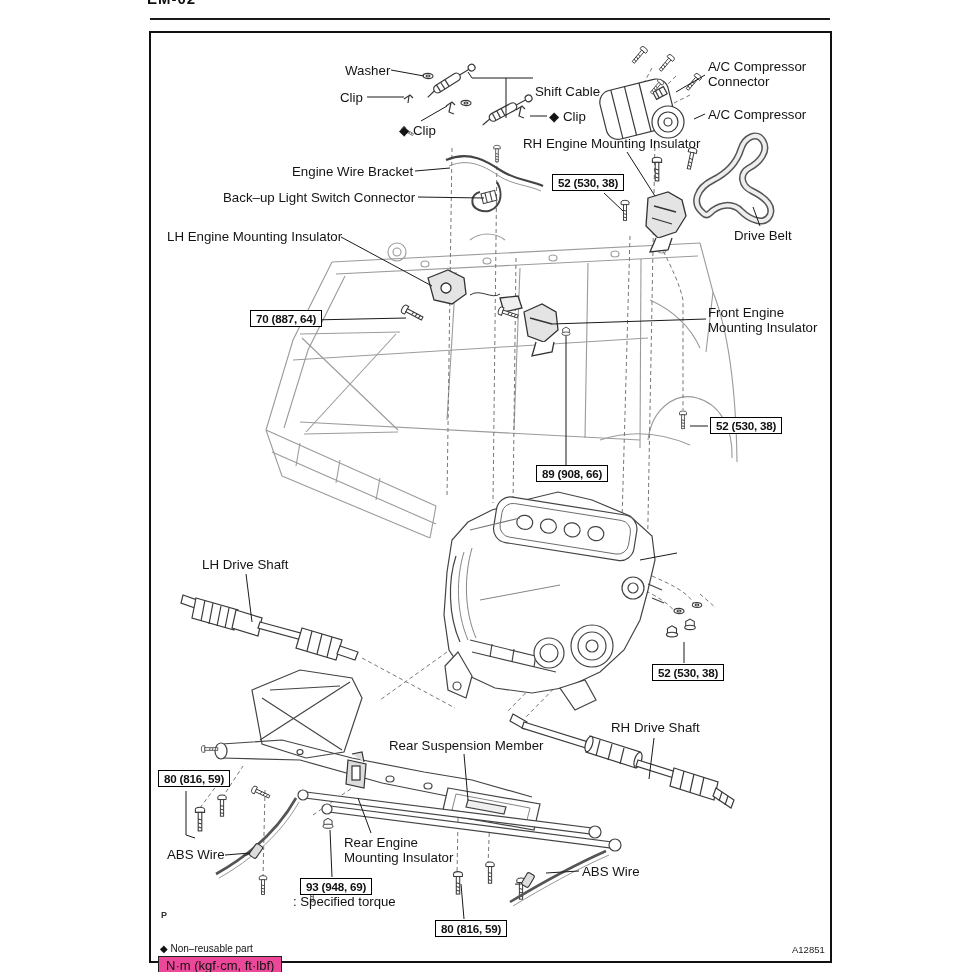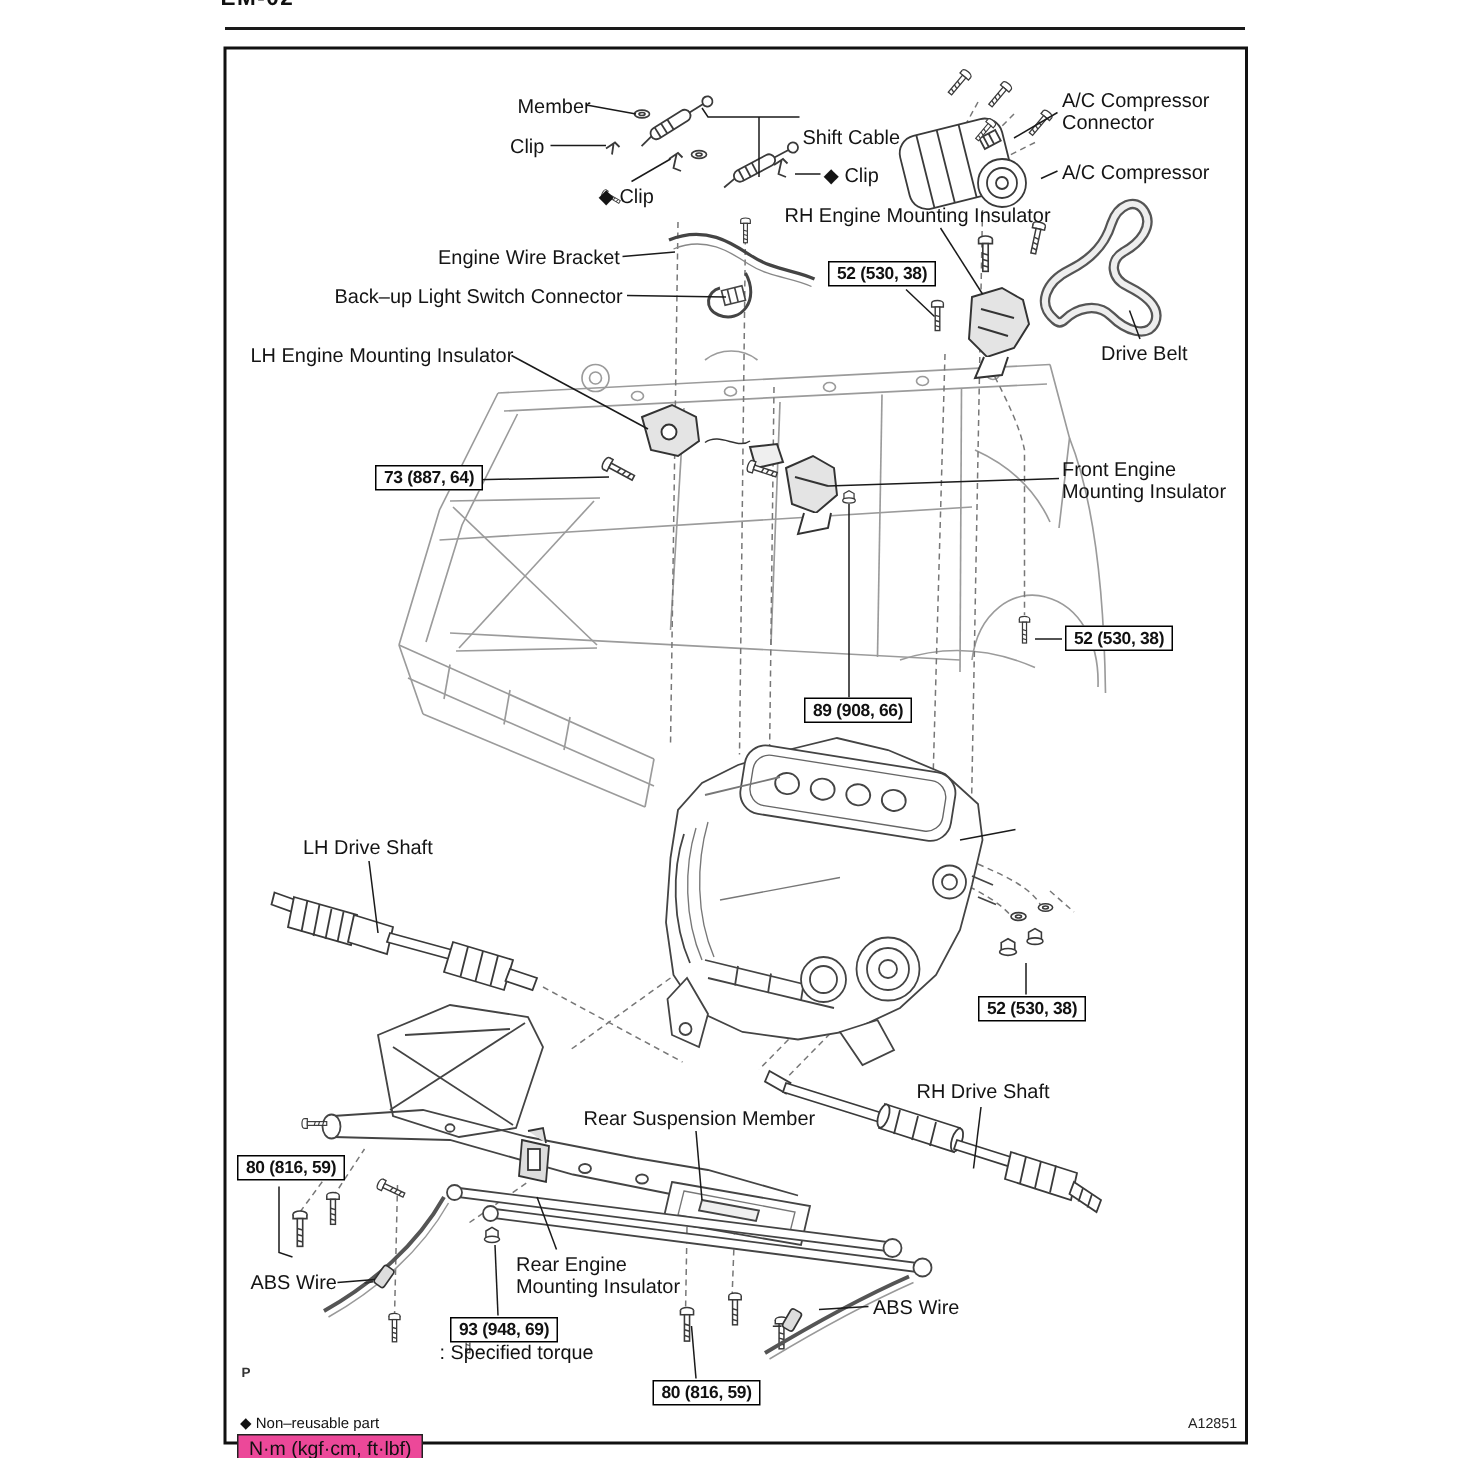--- a/index.html
+++ b/index.html
@@ -364,21 +364,21 @@
       <path d="M311,320 L406,318"></path>
       <path d="M708,426 L690,426"></path>
       <path d="M566,465 L566,336"></path>
       <path d="M684,663 L684,642"></path>
       <path d="M186,791 L186,835 L195,838"></path>
       <path d="M332,877 L330,830"></path>
       <path d="M464,919 L461,884"></path>
     </g>
   </svg>
 
-  <div class="lbl" style="left:345px;top:63px">Member</div>
+  <div class="lbl" style="left:345px;top:63px">Washer</div>
   <div class="lbl" style="left:340px;top:90px">Clip</div>
   <div class="lbl" style="left:535px;top:84px">Shift Cable</div>
   <div class="lbl" style="left:399px;top:123px">◆ Clip</div>
   <div class="lbl" style="left:549px;top:109px">◆ Clip</div>
   <div class="lbl" style="left:708px;top:59px">A/C Compressor
 Connector</div>
   <div class="lbl" style="left:708px;top:107px">A/C Compressor</div>
   <div class="lbl" style="left:523px;top:136px">RH Engine Mounting Insulator</div>
   <div class="lbl" style="left:292px;top:164px">Engine Wire Bracket</div>
   <div class="lbl" style="left:223px;top:190px">Back–up Light Switch Connector</div>
@@ -388,21 +388,21 @@
 Mounting Insulator</div>
   <div class="lbl" style="left:202px;top:557px">LH Drive Shaft</div>
   <div class="lbl" style="left:611px;top:720px">RH Drive Shaft</div>
   <div class="lbl" style="left:389px;top:738px">Rear Suspension Member</div>
   <div class="lbl" style="left:167px;top:847px">ABS Wire</div>
   <div class="lbl" style="left:344px;top:835px">Rear Engine
 Mounting Insulator</div>
   <div class="lbl" style="left:582px;top:864px">ABS Wire</div>
 
   <div class="tq" style="left:552px;top:174px">52 (530, 38)</div>
-  <div class="tq" style="left:250px;top:310px">73 (887, 64)</div>
+  <div class="tq" style="left:250px;top:310px">70 (887, 64)</div>
   <div class="tq" style="left:710px;top:417px">52 (530, 38)</div>
   <div class="tq" style="left:536px;top:465px">89 (908, 66)</div>
   <div class="tq" style="left:652px;top:664px">52 (530, 38)</div>
   <div class="tq" style="left:158px;top:770px">80 (816, 59)</div>
   <div class="tq" style="left:300px;top:878px">93 (948, 69)</div>
   <div class="tq" style="left:435px;top:920px">80 (816, 59)</div>
 
   <div class="pmark">P</div>
   <div class="legend-unit">N·m (kgf·cm, ft·lbf)</div>
   <div class="legend-cap">: Specified torque</div>

